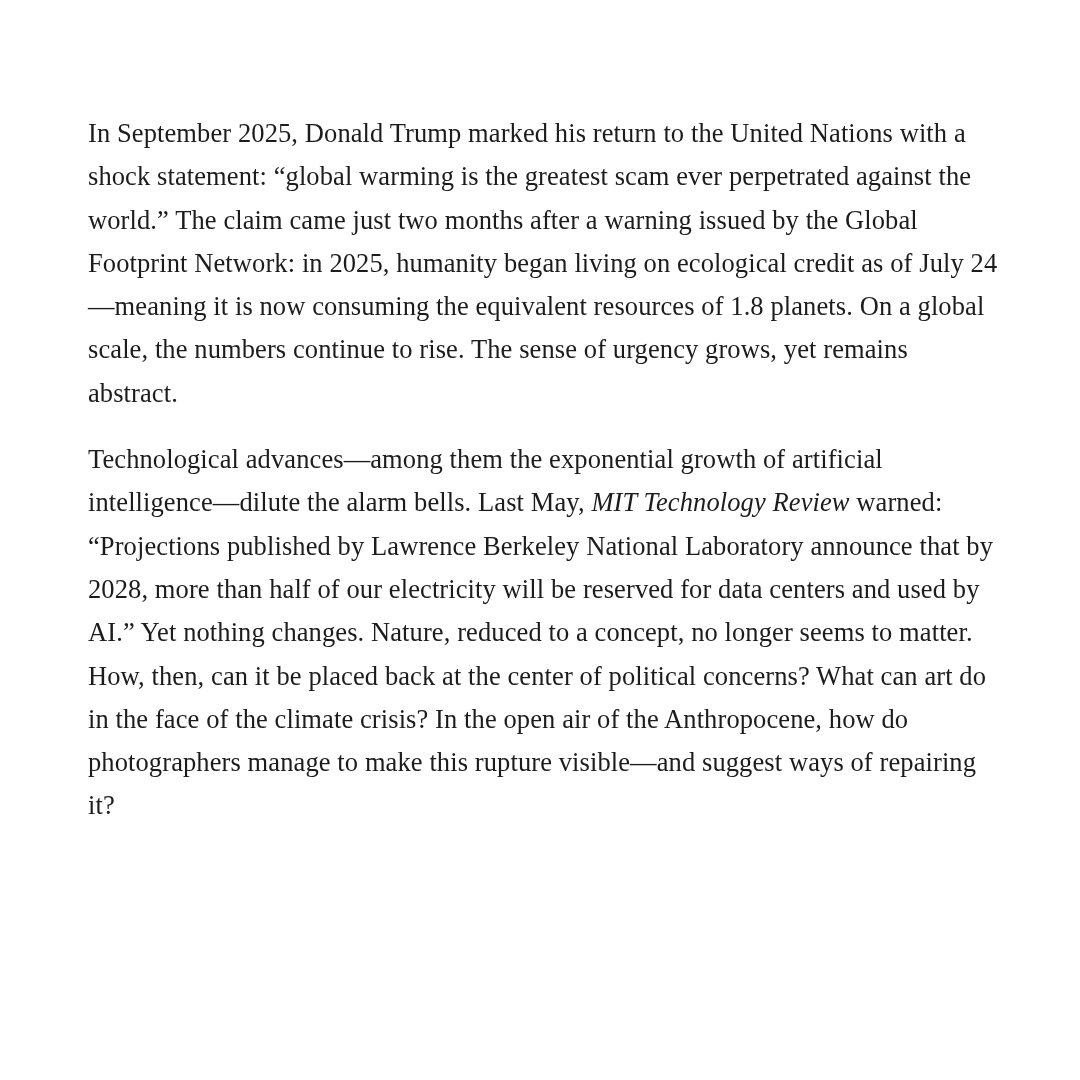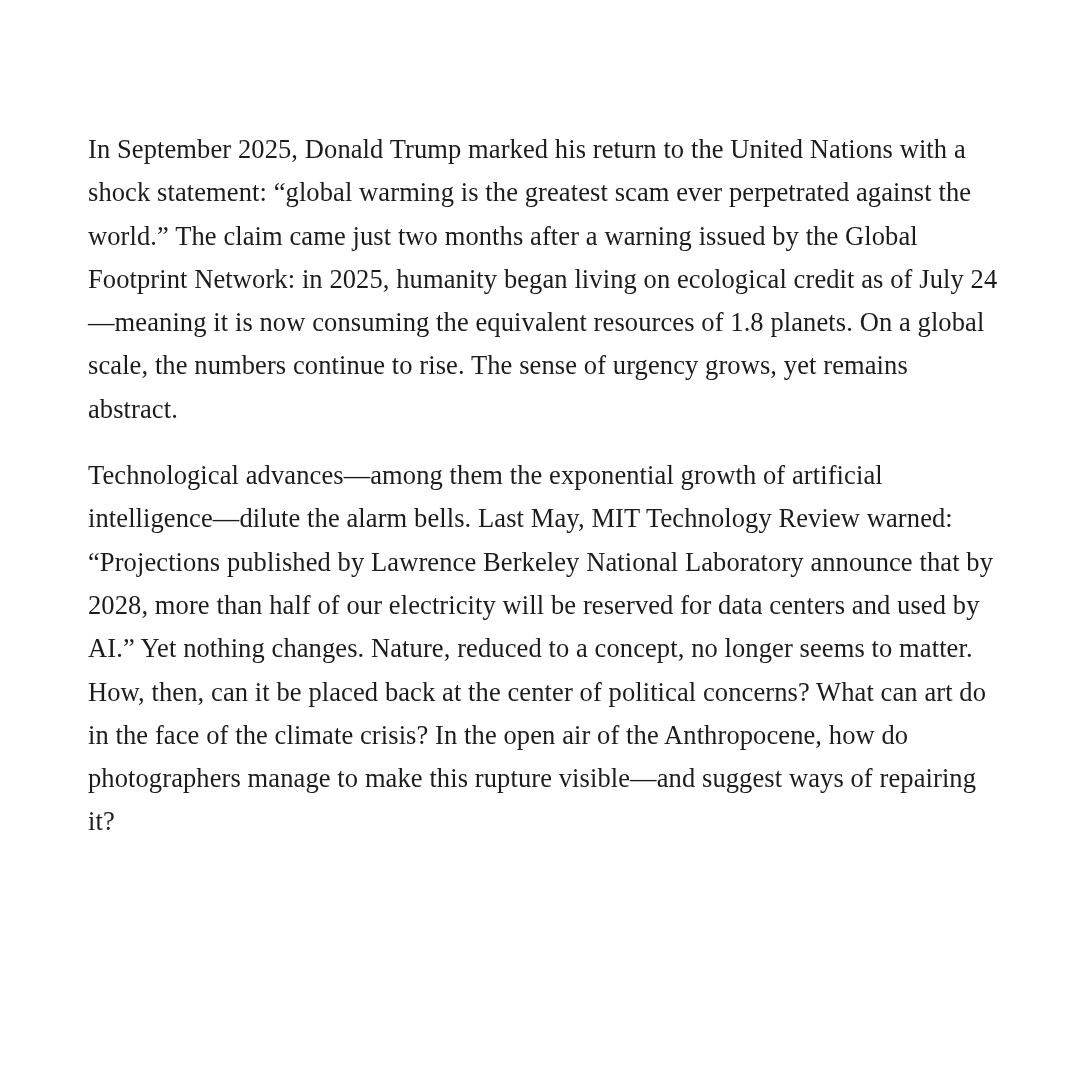--- a/index.html
+++ b/index.html
@@ -20,23 +20,24 @@
     top: 112px;
     width: 910px;
     color: #1c1c1c;
     font-family: "Liberation Serif", "DejaVu Serif", serif;
     font-size: 26.5px;
     line-height: 43.3px;
     letter-spacing: 0.1px;
     text-align: left;
   }
   .article p {
-    margin: 16px 0 23px 0;
+    margin: 0 0 23px 0;
   }
   .italic {
+    font-style: italic;
   }
 </style>
 </head>
 <body>
 
 <div class="page">
   <div class="article">
     <p>
       <span>In September 2025, Donald Trump marked his return to the United Nations with a shock statement: “global warming is the greatest scam ever perpetrated against the world.” The claim came just two months after a warning issued by the Global Footprint Network: in 2025, humanity began living on ecological credit as of July 24—meaning it is now consuming the equivalent resources of 1.8 planets. On a global scale, the numbers continue to rise. The sense of urgency grows, yet remains abstract.</span>
     </p>

